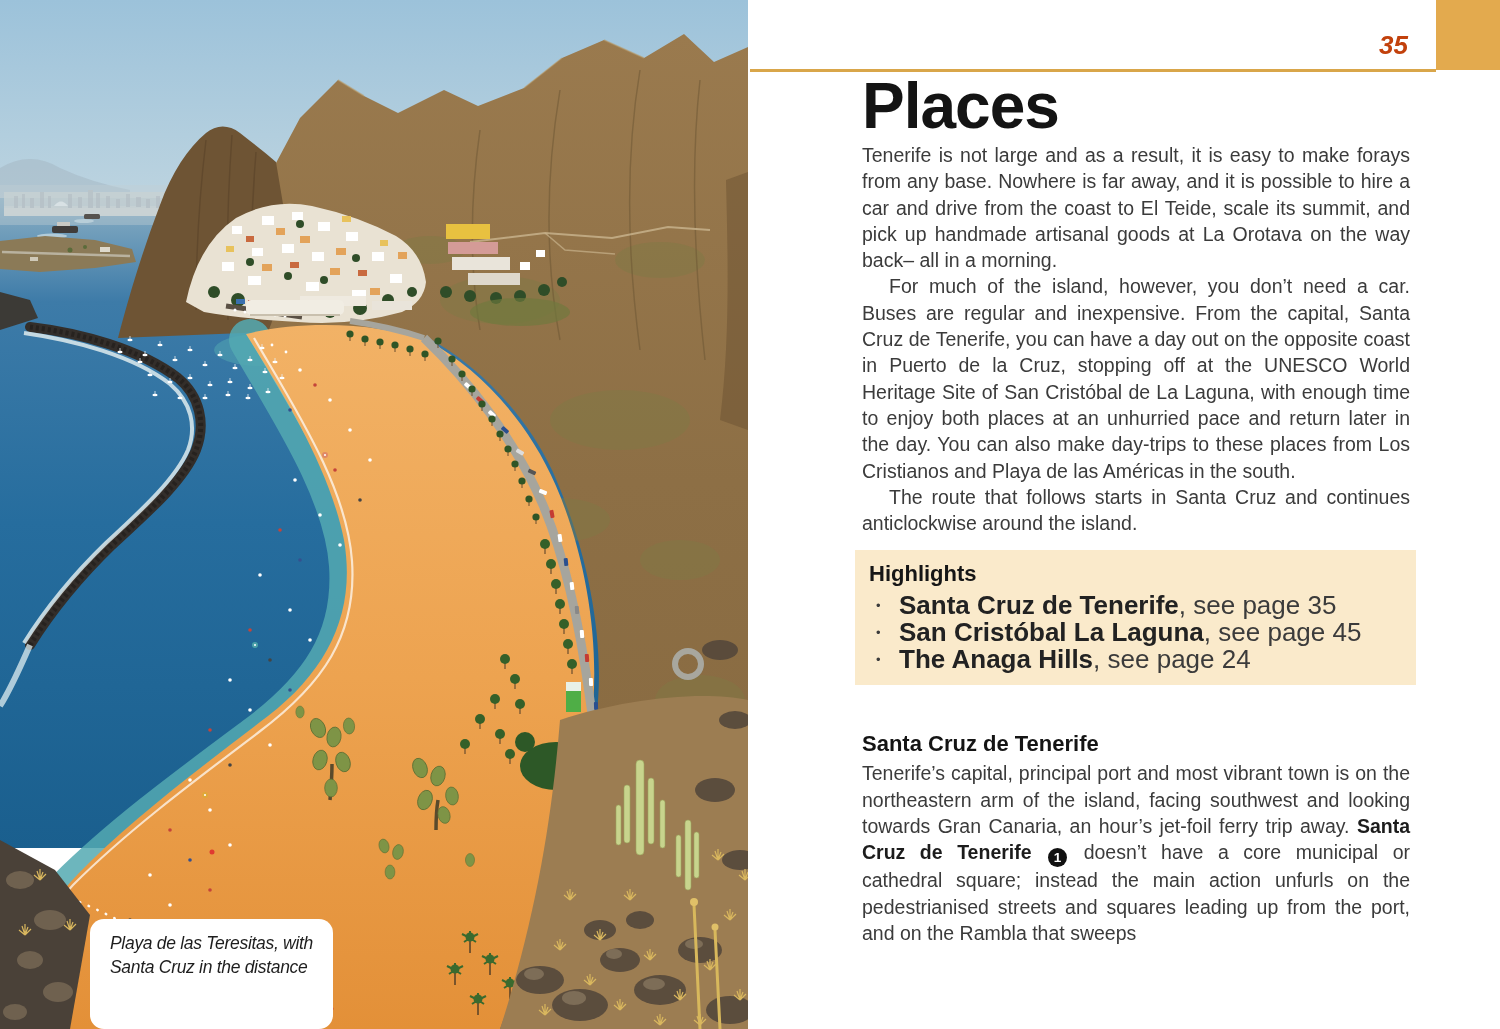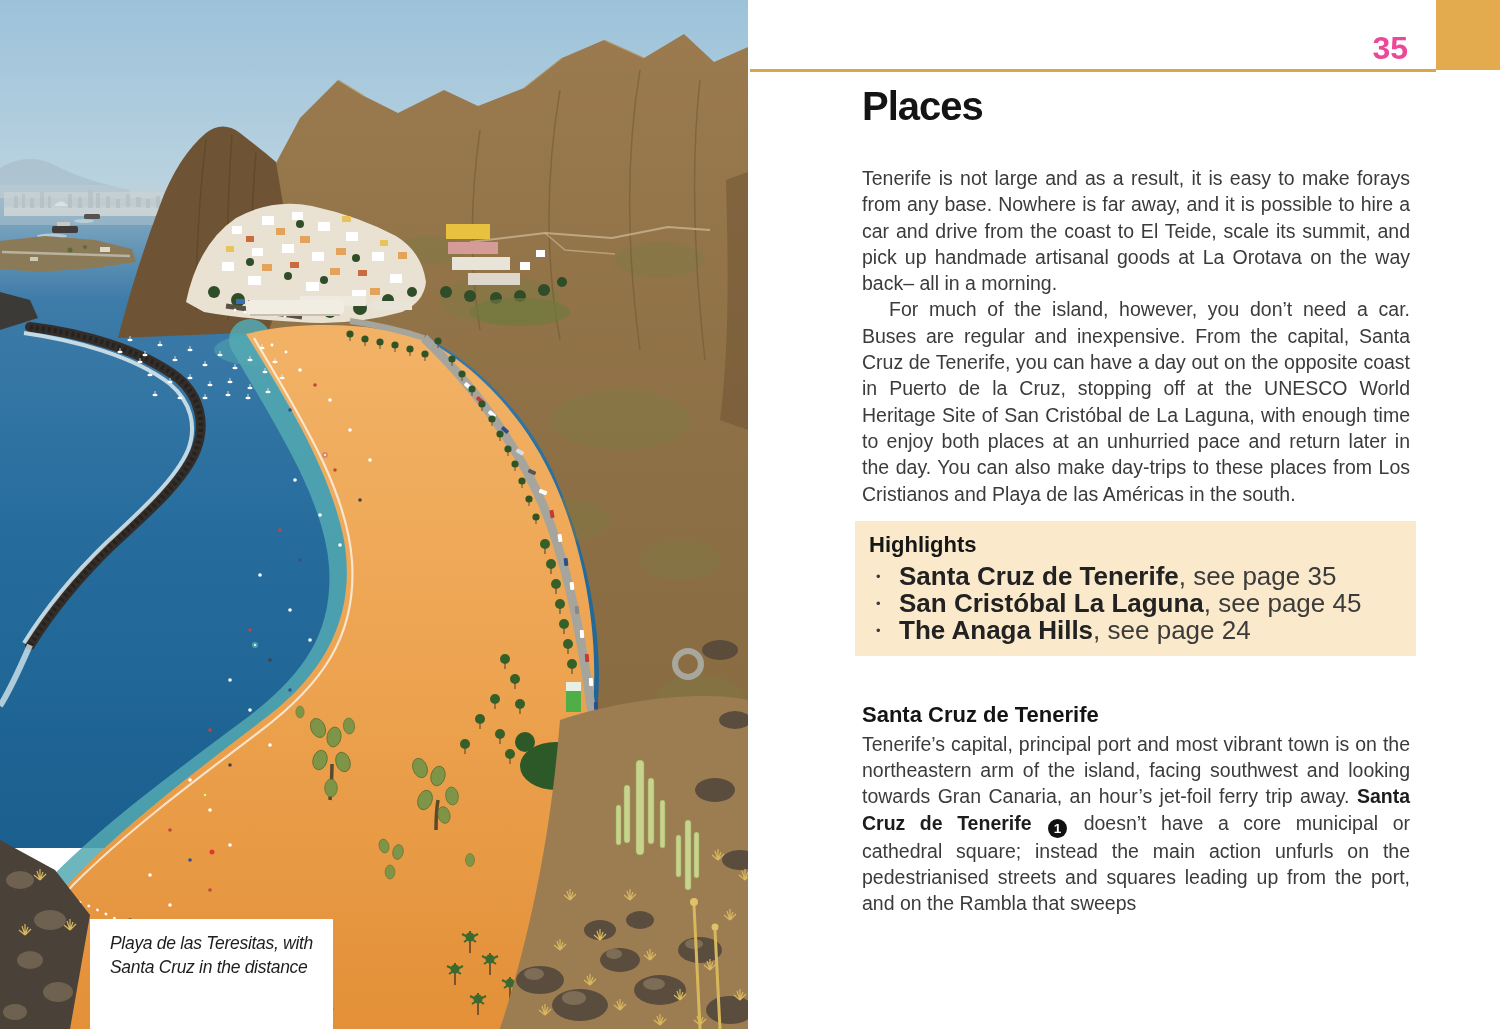--- a/index.html
+++ b/index.html
@@ -5,32 +5,32 @@
   html,body{margin:0;padding:0;}
   body{
     width:1500px;height:1029px;position:relative;background:#fff;overflow:hidden;
     font-family:"Liberation Sans",sans-serif;
   }
   
   .photo{position:absolute;left:0;top:0;width:748px;height:1029px;}
   .photo svg{display:block;}
   .caption-box{
     position:absolute;left:90px;top:919px;width:243px;height:110px;background:#ffffff;
-    box-sizing:border-box;padding:13px 6px 0 20px;
+    box-sizing:border-box;padding:13px 6px 0 20px;border-radius:14px;
   }
   .caption-box span{display:block;font-style:italic;font-size:17.5px;line-height:23.5px;
     color:#1e1e1e;white-space:nowrap;letter-spacing:-0.3px;}
   
   .page{position:absolute;left:748px;top:0;width:752px;height:1029px;background:#fff;}
   .corner-tab{position:absolute;right:0;top:0;width:64px;height:70px;background:#e3aa4e;}
-  .pagenum{position:absolute;top:30px;right:92px;font-size:32px;font-weight:bold;color:#ec4899;}
+  .pagenum{position:absolute;top:30px;right:92px;font-size:26px;font-weight:bold;color:#c2410c;font-style:italic;}
   .top-rule{position:absolute;top:69px;left:2px;width:686px;height:3px;background:#d9a64a;}
   .content{position:absolute;left:114px;top:80px;width:548px;}
-  h1.places{font-size:40px;line-height:52px;font-weight:bold;color:#141414;
-    letter-spacing:-1px;margin:0 0 33px 0;}
+  h1.places{font-size:64px;line-height:52px;font-weight:bold;color:#141414;
+    letter-spacing:-1px;margin:0 0 10px 0;}
   p.body{font-size:19.5px;line-height:26.3px;color:#3b3b3b;text-align:justify;margin:0;}
   p.indent{text-indent:27px;}
   h2.northeast{font-size:26px;line-height:30px;font-weight:bold;color:#dfa84a;margin:19px 0 0 0;}
   .hibox{background:#faeacb;margin:14px 0 0 -7px;width:561px;box-sizing:border-box;
     padding:11px 20px 12px 14px;}
   .hibox h3{font-size:22px;line-height:26px;font-weight:bold;color:#161616;margin:0 0 5px 0;}
   .hibox ul{list-style:none;margin:0;padding:0;}
   .hibox li{font-size:26px;line-height:27px;color:#3b3b3b;padding-left:30px;position:relative;}
   .hibox li::before{content:"•";position:absolute;left:7px;top:0;font-size:13px;color:#3b3b3b;}
   .hl-name{font-weight:bold;color:#222;}
@@ -553,20 +553,21 @@
 <div class="page">
   <div class="corner-tab"></div>
   <div class="pagenum">35</div>
   <div class="top-rule"></div>
 
   <div class="content">
     <h1 class="places">Places</h1>
 
     <p class="body">Tenerife is not large and as a result, it is easy to make forays from any base. Nowhere is far away, and it is possible to hire a car and drive from the coast to El Teide, scale its summit, and pick up handmade artisanal goods at La Orotava on the way back– all in a morning.</p>
     <p class="body indent">For much of the island, however, you don’t need a car. Buses are regular and inexpensive. From the capital, Santa Cruz de Tenerife, you can have a day out on the opposite coast in Puerto de la Cruz, stopping off at the UNESCO World Heritage Site of San Cristóbal de La Laguna, with enough time to enjoy both places at an unhurried pace and return later in the day. You can also make day-trips to these places from Los Cristianos and Playa de las Américas in the south.</p>
+    <p class="body indent">The route that follows starts in Santa Cruz and continues anticlockwise around the island.</p>
 
 
     <div class="hibox">
       <h3>Highlights</h3>
       <ul>
         <li>
           <span class="hl-name">Santa Cruz de Tenerife</span><span>, see page 35</span>
         </li>
         <li>
           <span class="hl-name">San Cristóbal La Laguna</span><span>, see page 45</span>

